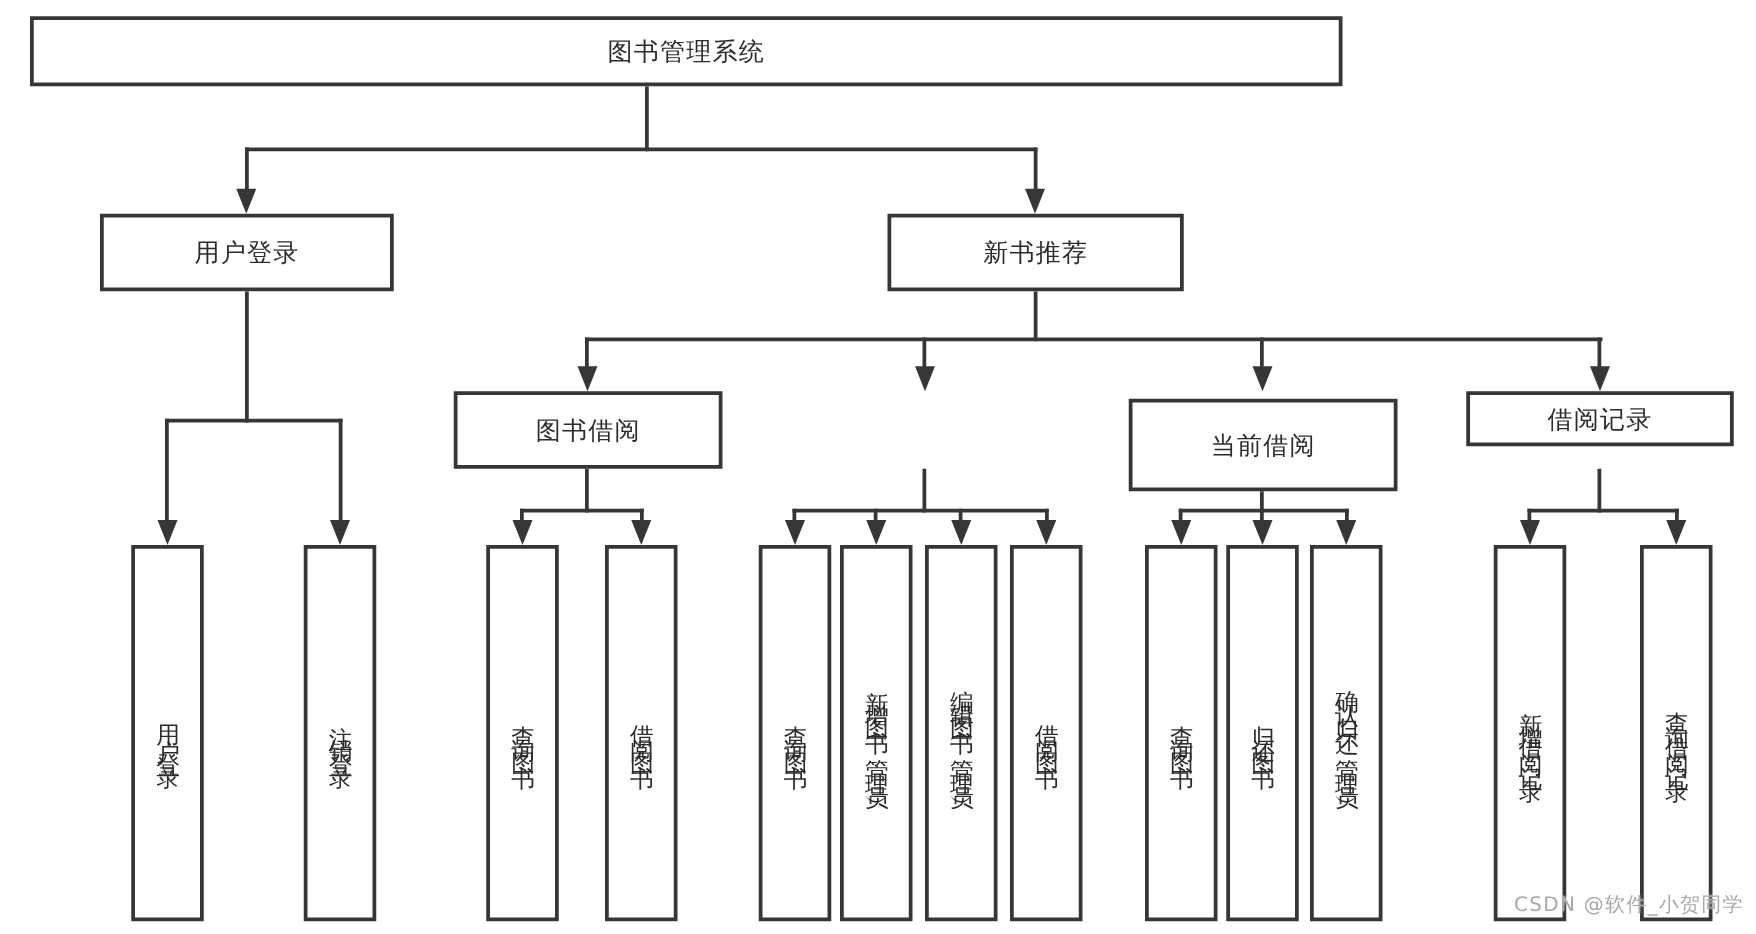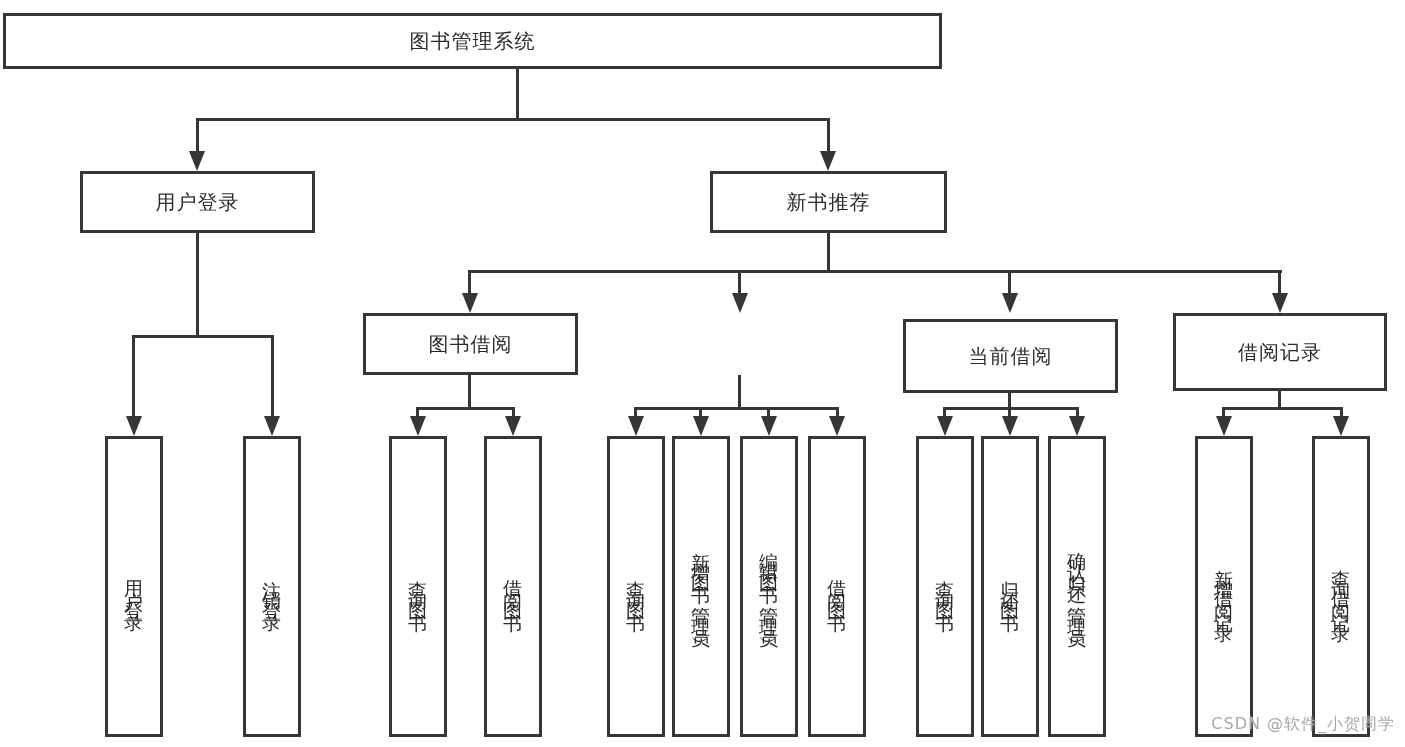--- a/index.html
+++ b/index.html
@@ -40,38 +40,38 @@
     position:absolute;top:714px;right:10px;z-index:5;
     font-size:16px;color:var(--watermark);
     text-shadow:0 0 2px #ffffff;letter-spacing:1px;
   }
 </style>
 </head>
 <body>
 
 <div class="canvas">
 
-  <div class="node" style="left:3px;top:13px;width:939px;height:56px">
+  <div class="node" style="left:24px;top:13px;width:1050px;height:56px">
     <span>图书管理系统</span>
   </div>
 
   <div class="node" style="left:80px;top:171px;width:235px;height:62px">
     <span>用户登录</span>
   </div>
   <div class="node" style="left:710px;top:171px;width:237px;height:62px">
     <span>新书推荐</span>
   </div>
 
   <div class="node" style="left:363px;top:313px;width:215px;height:62px">
     <span>图书借阅</span>
   </div>
   <div class="node" style="left:903px;top:319px;width:215px;height:74px">
     <span>当前借阅</span>
   </div>
-  <div class="node" style="left:1173px;top:313px;width:214px;height:78px">
+  <div class="node" style="left:1173px;top:313px;width:214px;height:44px">
     <span>借阅记录</span>
   </div>
 
   <div class="leaf" style="left:105px">
     <span>用户登录</span>
   </div>
   <div class="leaf" style="left:243px">
     <span>注销登录</span>
   </div>
 

